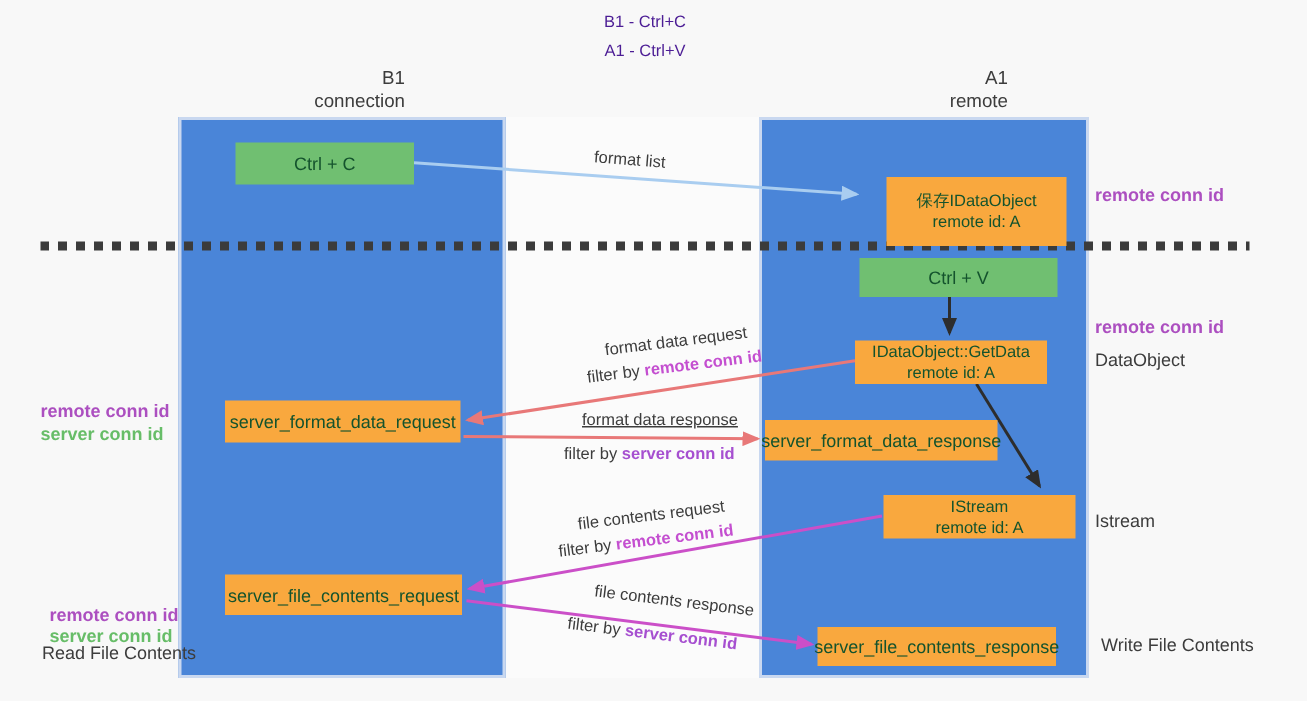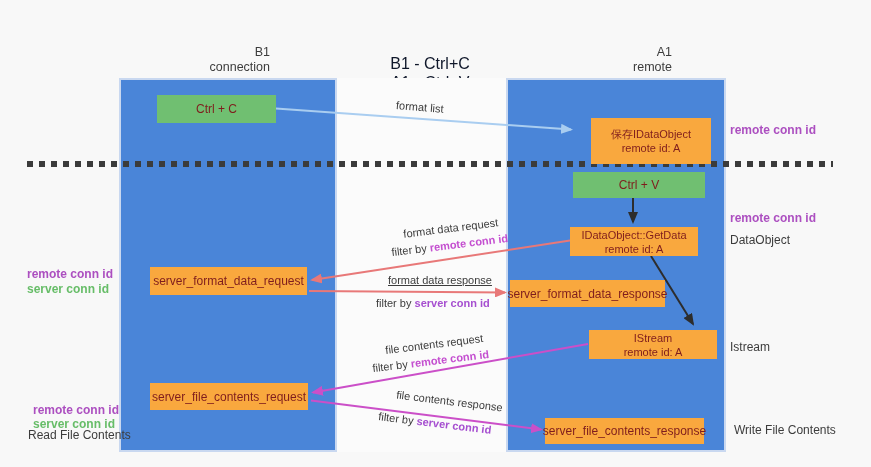--- a/index.html
+++ b/index.html
@@ -9,21 +9,21 @@
   }
   .stage{
     position:relative;
     width:871px;height:467px;
     background:#f8f8f8;
     overflow:hidden;
   }
   .abs{position:absolute;}
   .title{
     left:330px;top:6px;width:200px;
-    font-size:16px;line-height:19px;color:#0f172a;text-align:center;margin-top:48px;
+    font-size:11px;line-height:19px;color:#4c1d95;text-align:center;
   }
   .lane-header{
     top:45px;width:110px;text-align:right;
     font-size:12.5px;line-height:15px;color:#3c3c3c;
   }
   .lane{
     top:78px;height:374px;
     background:#4a85d8;
     border:2px solid #c9d8f0;
     box-sizing:border-box;
@@ -31,21 +31,21 @@
   .gap-panel{
     left:337px;top:78px;width:169px;height:374px;
     background:#fbfbfb;
   }
   .dashline{
     left:27px;top:161px;width:806px;height:6px;
     background:repeating-linear-gradient(to right,#3b3b3b 0 6px,transparent 6px 12px);
   }
   .node{
     display:flex;align-items:center;justify-content:center;flex-direction:column;
-    color:#7f1d1d;box-sizing:border-box;text-align:center;
+    color:#14532d;box-sizing:border-box;text-align:center;
   }
   .green{background:#70bf71;font-size:12px;}
   .orange{background:#f9a83e;}
   .one-line{font-size:12px;}
   .two-line{font-size:11px;line-height:14px;}
   .arrow-label{
     font-size:11px;color:#3c3c3c;white-space:nowrap;
   }
   .rot-up{transform:rotate(-7deg);transform-origin:center;}
   .rot-dn{transform:rotate(7deg);transform-origin:center;}

